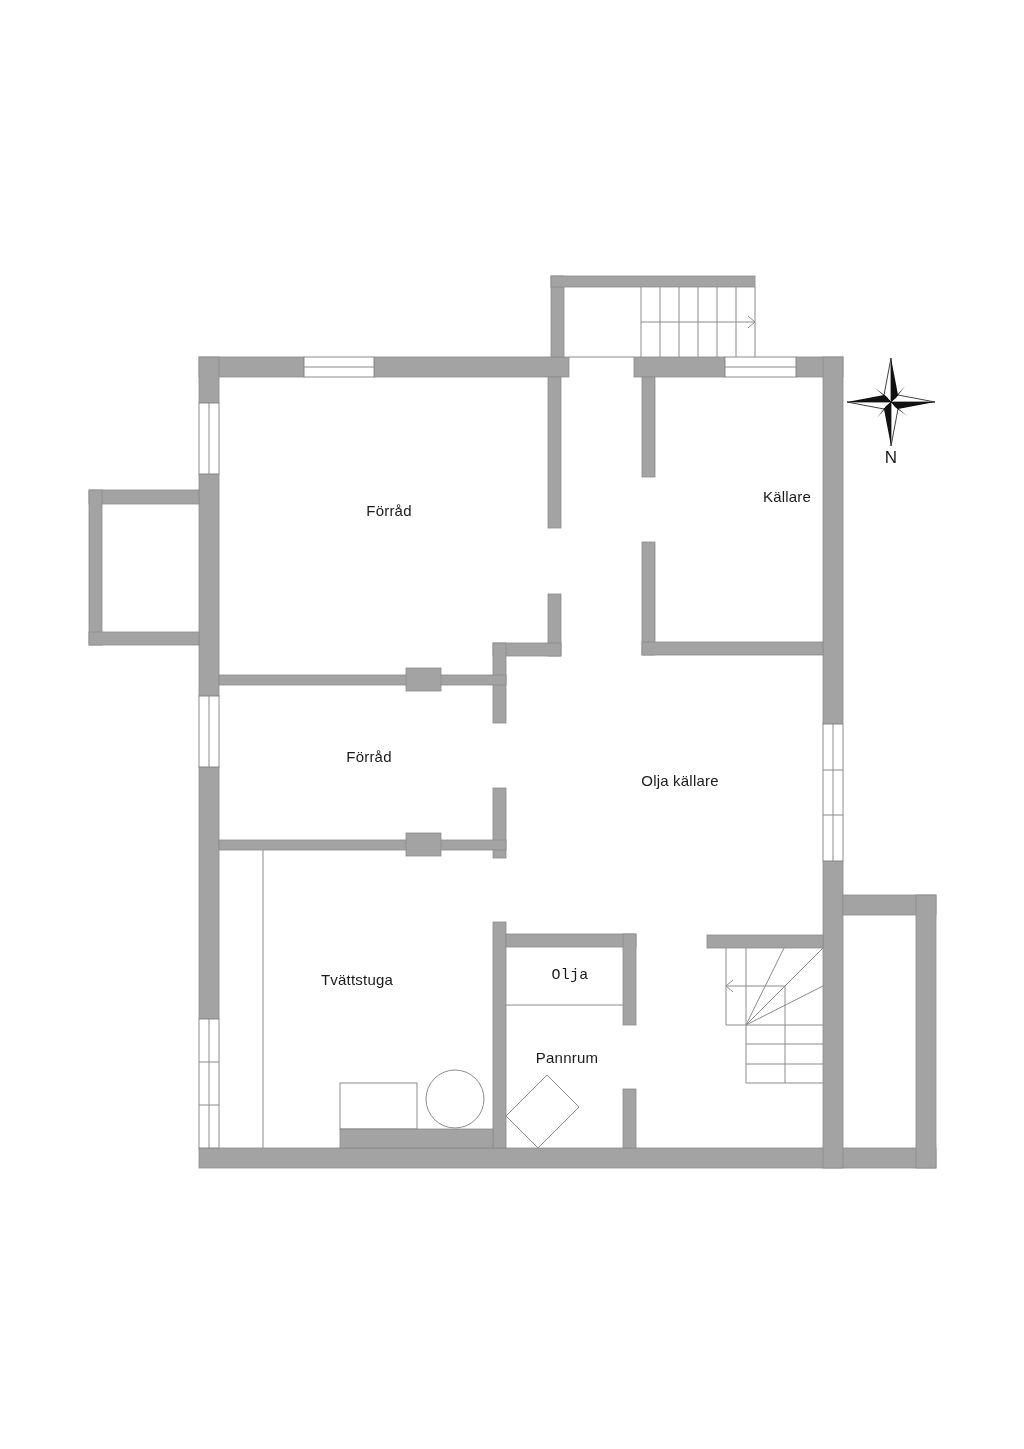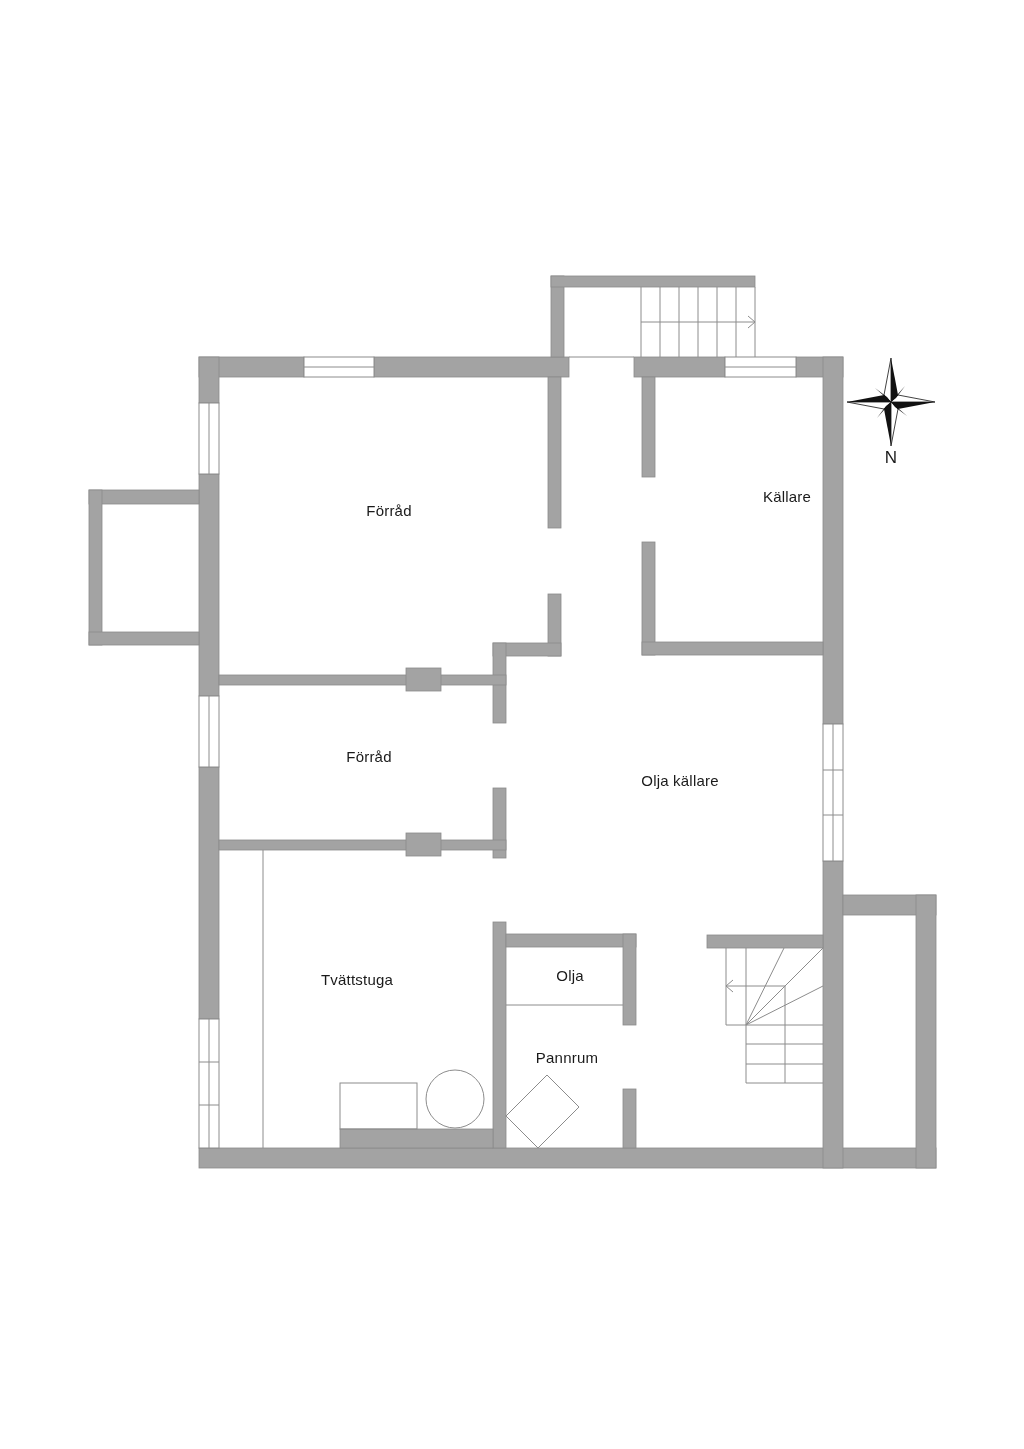--- a/index.html
+++ b/index.html
@@ -145,15 +145,15 @@
     <polygon points="0,0 -14,16 -5,4" fill="#111"></polygon>
     <polygon points="0,0 -16,-14 -4,-5" fill="#111"></polygon>
   </g>
 </svg>
 
 <div class="room-label" style="left:389px;top:510px;">Förråd</div>
 <div class="room-label" style="left:750px;top:496px;margin-left:37px;">Källare</div>
 <div class="room-label" style="left:369px;top:756px;">Förråd</div>
 <div class="room-label" style="left:680px;top:780px;">Olja källare</div>
 <div class="room-label" style="left:357px;top:979px;">Tvättstuga</div>
-<div class="room-label" style="left:570px;top:975px;">Olja</div>
+<div class="room-label" style="left:570px;top:975px;font-family:Liberation Mono, monospace;">Olja</div>
 <div class="room-label" style="left:567px;top:1057px;">Pannrum</div>
 <div class="compass-label" style="left:891px;top:458px;">N</div>
 
 </body></html>

